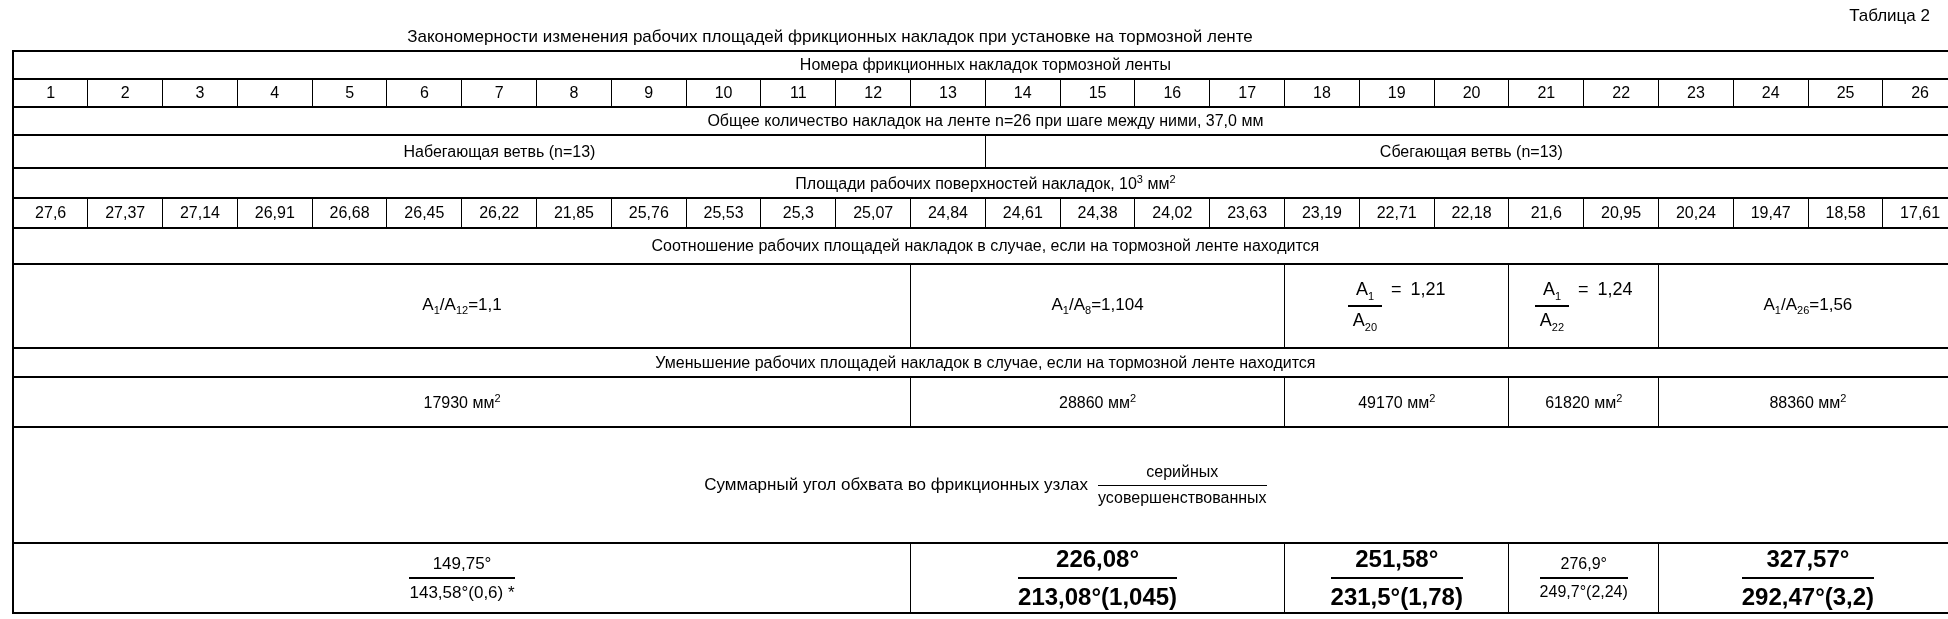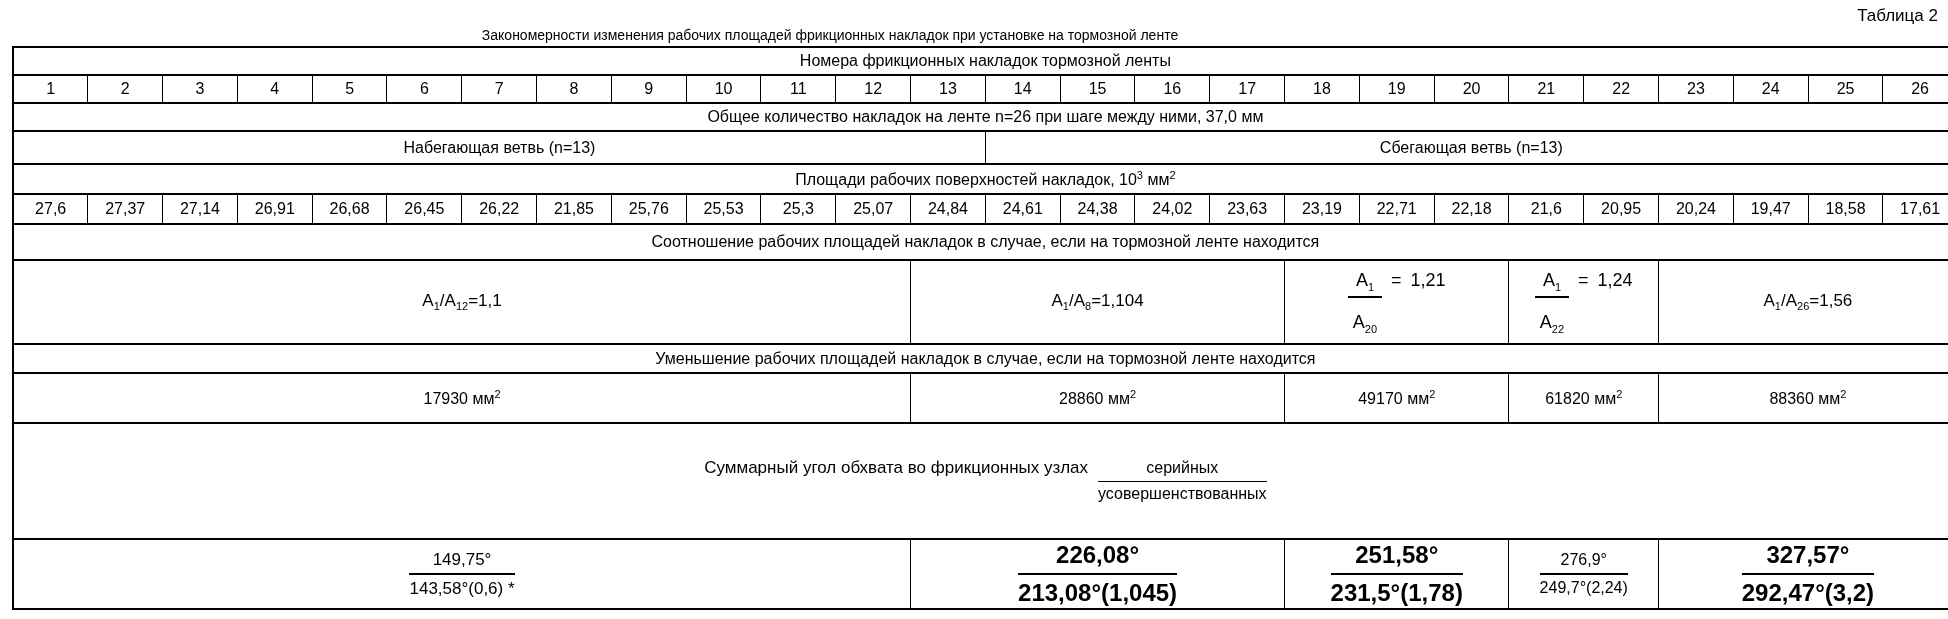--- a/index.html
+++ b/index.html
@@ -1,49 +1,49 @@
 <!DOCTYPE html>
 <html><head>
 <meta charset="utf-8">
 <style>
   html,body{margin:0;padding:0;background:#fff;}
   body{
     width:1948px;height:619px;
     font-family:"Liberation Sans","DejaVu Sans",sans-serif;
     color:#000;overflow:hidden;
   }
-  .caption{ text-align:right; font-size:17px; padding:6px 10px 0 0; }
-  .title{ width:1660px; text-align:center; font-size:14px; margin:1px 0 3px; }
+  .caption{ text-align:right; font-size:17px; padding:6px 18px 0 0; }
+  .title{ width:1660px; text-align:center; font-size:17px; margin:1px 0 3px; }
   table{ border-collapse:collapse; table-layout:fixed; width:1944px; margin-left:12px;
          border:2px solid #000; }
   col{ width:74.8px; }
   td{
     border-top:2px solid #000; border-bottom:2px solid #000;
     border-left:1px solid #000; border-right:1px solid #000;
     text-align:center; vertical-align:middle;
     font-size:16px; padding:0 2px; overflow:hidden; white-space:nowrap;
   }
   tr.r-numhdr{height:28px} tr.r-nums{height:28px} tr.r-total{height:28px}
   tr.r-branch{height:33px} tr.r-areahdr{height:30px} tr.r-areas{height:30px}
   tr.r-ratiohdr{height:36px} tr.r-ratios{height:84px} tr.r-redhdr{height:29px}
   tr.r-reds{height:50px} tr.r-anglehdr{height:116px} tr.r-angles{height:64px}
   sup{ font-size:11px; }
   sub{ font-size:11px; }
   .ratio-inline{ font-size:17px; }
   .rfrac{ display:inline-flex; align-items:flex-start; gap:9px; font-weight:normal; font-size:18px; }
   .rbar{ display:inline-block; text-align:center; }
   .rbar .fn{ display:block; border-bottom:2px solid #000; padding:0 8px 3px; }
-  .rbar .fd{ display:block; padding-top:14px; }
+  .rbar .fd{ display:block; padding-top:3px; }
   .afr{ display:inline-block; text-align:center; line-height:1.25; }
   .afr .fn{ display:block; border-bottom:2px solid #000; padding:0 16px 3px; }
   .afr .fd{ display:block; padding-top:3px; }
   .ang-1{ font-size:17px; }
   .ang-b{ font-size:24px; font-weight:bold; }
   .ang-s{ font-size:16px; }
-  .sumline{ display:inline-flex; align-items:flex-start; gap:10px; font-size:17px; }
+  .sumline{ display:inline-flex; align-items:center; gap:10px; font-size:17px; }
   .sfr{ display:inline-block; text-align:center; font-size:16px; line-height:1.3; }
   .sfr .fn{ display:block; border-bottom:1.5px solid #000; padding:0 10px 2px; }
   .sfr .fd{ display:block; padding-top:2px; }
 </style>
 </head>
 <body>
 
 <div class="caption">Таблица 2</div>
 <div class="title">Закономерности изменения рабочих площадей фрикционных накладок при установке на тормозной ленте</div>
 

